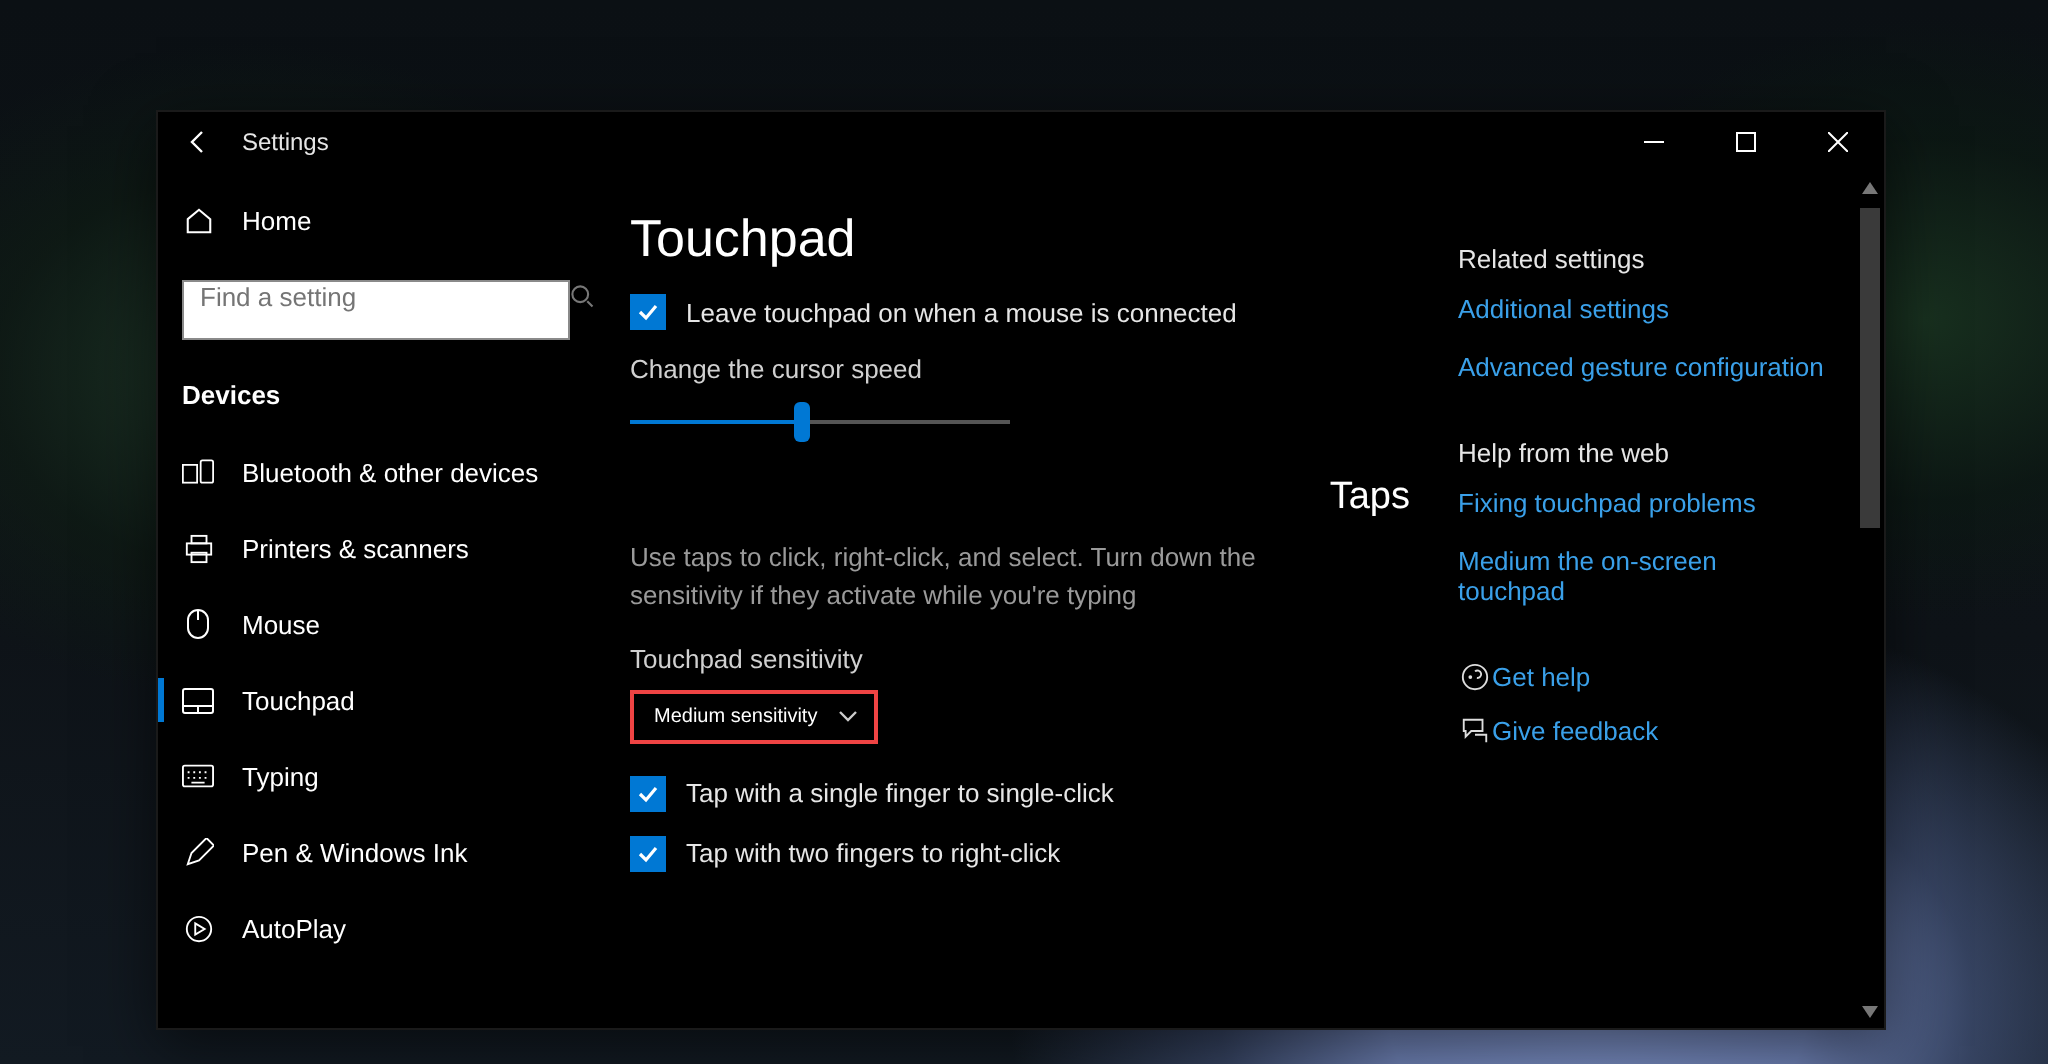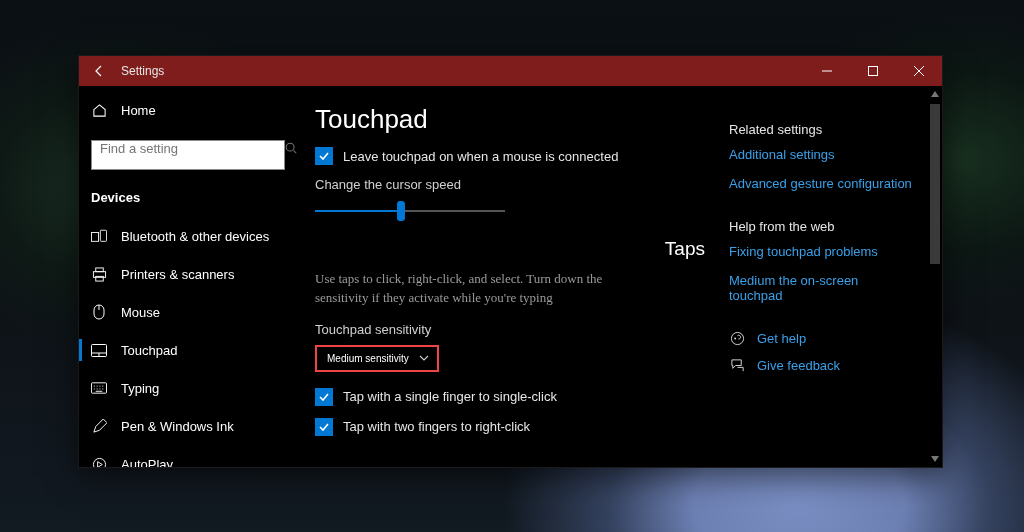--- a/index.html
+++ b/index.html
@@ -6,22 +6,22 @@
   body {
     width: 1024px; height: 532px; overflow: hidden;
     background:
       radial-gradient(ellipse 420px 300px at 78% 95%, #7a8ec3 0%, #6d80b3 25%, rgba(77,94,138,0.6) 45%, rgba(28,38,55,0) 70%),
       radial-gradient(ellipse 280px 220px at 12% 35%, #1d3426 0%, rgba(15,30,20,0.6) 45%, rgba(0,0,0,0) 75%),
       radial-gradient(ellipse 250px 200px at 94% 30%, #18301f 0%, rgba(12,28,18,0.55) 45%, rgba(0,0,0,0) 75%),
       linear-gradient(180deg, #0b1014 0%, #0e1318 60%, #121a22 100%);
     position: relative;
   }
   .window {
-    position: absolute; left: 78px; top: 55px; width: 865px; height: 413px;
-    background: #7f1d1d; color: #fff;
+    position: absolute; left: 78px; top: 55px; width: 865px; height: 460px;
+    background: #000000; color: #fff;
     box-shadow: 0 8px 30px rgba(0,0,0,0.55);
     display: flex; flex-direction: column;
     border: 1px solid #1a1a1a;
   }
   .titlebar {
     height: 30px; display: flex; align-items: center; color: #e6e6e6; font-size: 12px;
   }
   .back-btn { width: 40px; display:flex; align-items:center; justify-content:center; height:100%; }
   .title-text { padding-left: 2px; }
   .titlebar-spacer { flex: 1; }
@@ -77,34 +77,34 @@
     position:absolute; left:0; right:0; top:50%; height:2px; background:#555; transform:translateY(-50%);
   }
   .slider-fill {
     position:absolute; left:0; top:50%; height:2px; background:#0078d4; transform:translateY(-50%);
   }
   .slider-thumb {
     position:absolute; top:50%; width:8px; height:20px; background:#0078d4; border-radius:3px;
     transform:translate(-50%,-50%);
   }
   h2 { font-weight:400; font-size:19px; margin: 6px 0 10px 0; text-align: right; }
-  .desc { font-size:13px; color:#9a9a9a; max-width: 320px; line-height:1.45; margin-bottom:14px;font-family:Liberation Serif, serif;}
+  .desc { font-size:13px; color:#9a9a9a; max-width: 320px; line-height:1.45; margin-bottom:14px;}
   .dropdown {
     display:inline-flex; align-items:center; justify-content:space-between;
     border:2px solid #ef4444; font-size:10px; padding: 6px 8px 6px 10px; min-width: 108px;
     gap:10px; margin-bottom: 16px;
   }
   .right-col {
     width: 205px; padding: 36px 14px 0 6px; font-size:13px;
   }
   .right-heading { font-size:13px; color:#e6e6e6; margin-bottom:10px; }
   .link { color:#3aa0e9; margin-bottom: 14px; cursor:pointer; font-size:13px; }
   .link:last-child{margin-bottom:0;}
   .right-block { margin-bottom: 28px; }
-  .help-row { display:flex; align-items:center; gap:12px; color:#3aa0e9; font-size:13px; margin-bottom:12px;}
+  .help-row { display:flex; align-items:center; gap:1px; color:#3aa0e9; font-size:13px; margin-bottom:12px;}
   .help-row .ic { color:#ddd; width:16px; display:flex;align-items:center;justify-content:center;}
   .scrollbar {
     width:14px; background:#000; position:relative;
   }
   .scroll-arrow {
     position:absolute; left:0; right:0; height:16px; display:flex;align-items:center;justify-content:center;
   }
   .scroll-arrow.top{top:0;} .scroll-arrow.bot{bottom:0;}
   .scroll-thumb {
     position:absolute; left:2px; right:2px; top:18px; height:160px; background:#3a3a3a;

